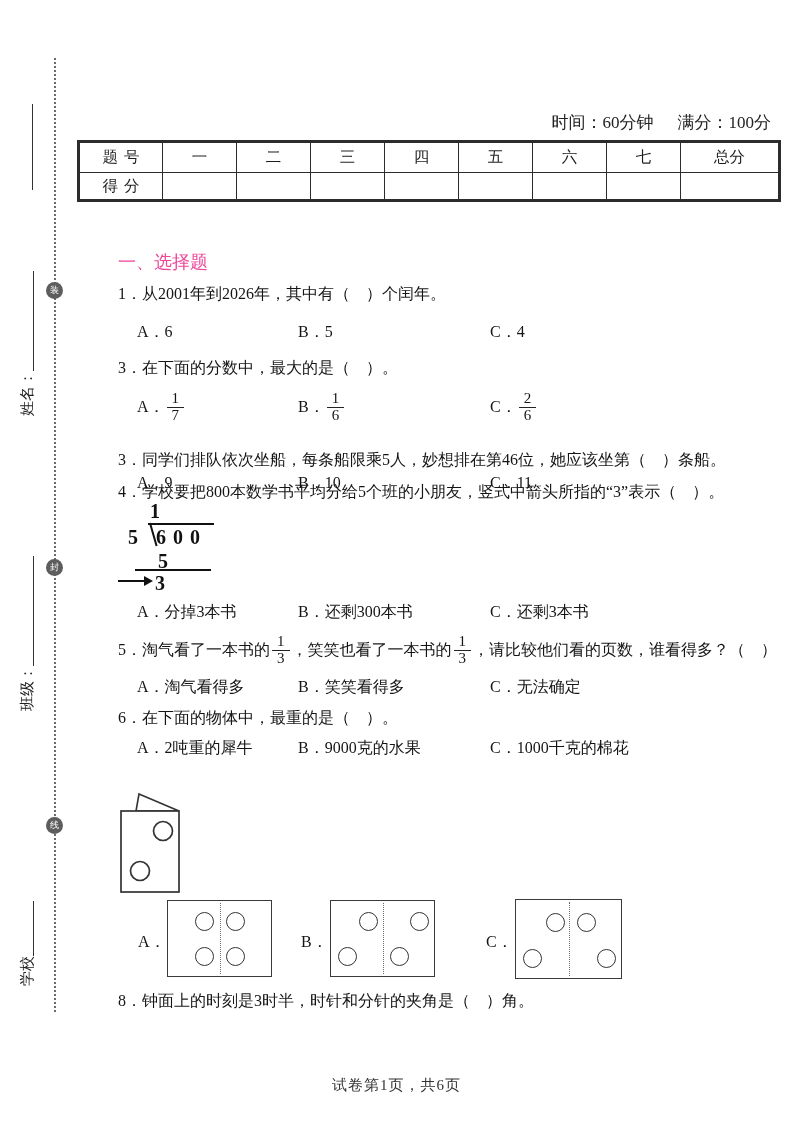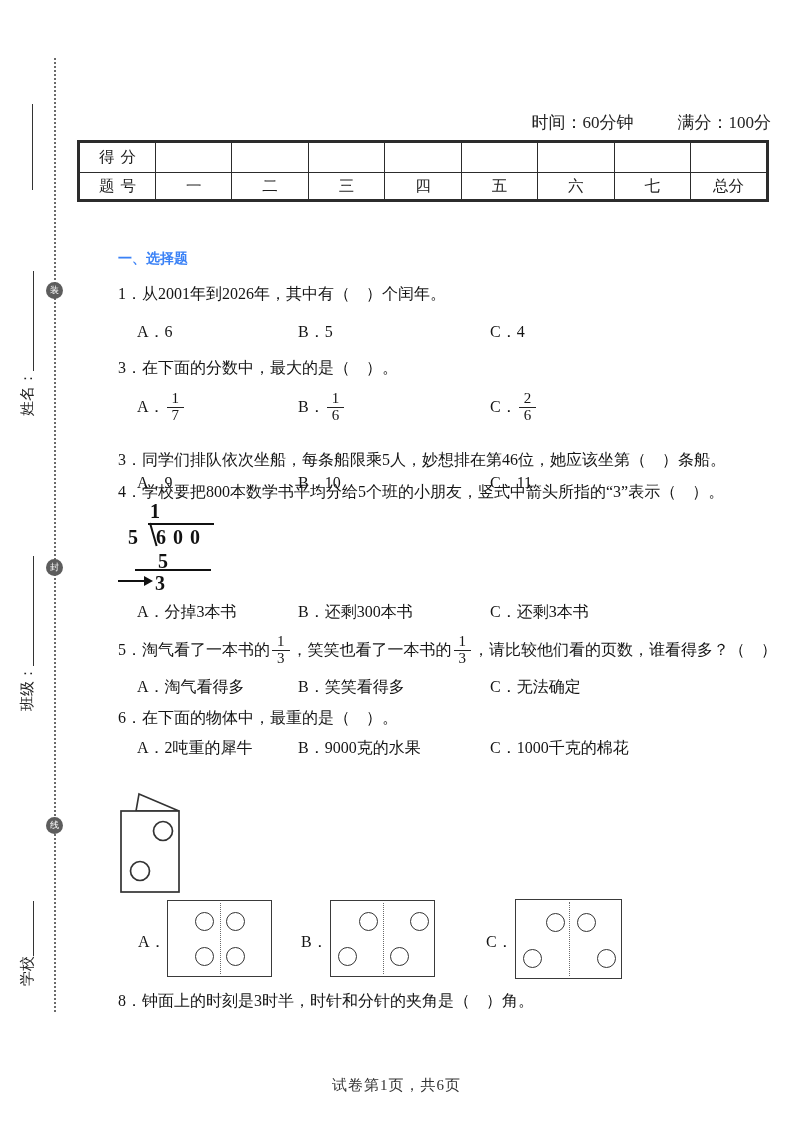--- a/index.html
+++ b/index.html
@@ -20,33 +20,33 @@
     transform:rotate(-90deg);font-size:15px;color:#222;white-space:nowrap;
   }
   .u-line{display:inline-block;height:13px;border-bottom:1.4px solid #333;}
   .blank-rule{position:absolute;left:32px;top:104px;height:86px;width:0;border-left:1.6px solid #333;}
   
   .title{
     position:absolute;top:56px;left:80px;width:690px;text-align:center;
     font-size:37px;font-weight:bold;letter-spacing:1px;color:#000;
   }
   .meta{position:absolute;top:111px;right:22px;font-size:17px;color:#222;}
-  .meta span + span{margin-left:44px;}
+  .meta span + span{margin-left:24px;}
   
   .score-table{
     position:absolute;left:78px;top:141px;width:690px;border-collapse:collapse;
     table-layout:fixed;font-size:15.5px;color:#1c1c1c;
   }
   .score-table td{border:1.5px solid #2c2c2c;text-align:center;padding:0;}
   .score-table tr:first-child td{height:29px;}
   .score-table tr:last-child td{height:26px;}
   .score-table{border:2.5px solid #2c2c2c;outline:1px solid #2c2c2c;outline-offset:0px;}
   .th-spaced{letter-spacing:6px;text-indent:6px;}
   
-  .sec{position:absolute;left:118px;font-size:14px;font-weight:bold;color:#3b82f6;}
+  .sec{position:absolute;left:118px;font-size:18px;font-weight:normal;color:#ec4899;}
   .stem{position:absolute;left:118px;font-size:16px;white-space:nowrap;}
   .opt{position:absolute;font-size:16px;white-space:nowrap;}
   .oA{left:137px;} .oB{left:298px;} .oC{left:490px;}
   .optflex{display:flex;align-items:center;height:46px;}
   .frac{display:inline-block;text-align:center;font-size:15px;line-height:1.05;vertical-align:middle;margin:0 2px;}
   .frac .fn{display:block;padding:0 5px;}
   .frac .fd{display:block;border-top:1.3px solid #222;padding:0 5px;}
   .stem-flex{position:absolute;left:118px;display:flex;align-items:center;font-size:16px;white-space:nowrap;}
   
   .ldiv{position:absolute;left:118px;top:500px;width:130px;height:96px;font-size:20px;font-weight:bold;color:#111;}
@@ -89,40 +89,40 @@
       <span class="u-line" style="width:55px"></span>
   </div>
 
   <div class="meta">
     <span>时间：60分钟</span><span>满分：100分</span>
   </div>
 
   <table class="score-table">
     <tbody>
         <tr>
-      <td class="th-spaced">得分</td>
-      <td></td>
-      <td></td>
-      <td></td>
-      <td></td>
-      <td></td>
-      <td></td>
-      <td></td>
-      <td></td>
-    </tr>
-    <tr>
       <td class="th-spaced" style="width:82px">题号</td>
       <td style="width:73px">一</td>
       <td style="width:73px">二</td>
       <td style="width:73px">三</td>
       <td style="width:73px">四</td>
       <td style="width:73px">五</td>
       <td style="width:73px">六</td>
       <td style="width:73px">七</td>
       <td style="width:97px">总分</td>
+    </tr>
+    <tr>
+      <td class="th-spaced">得分</td>
+      <td></td>
+      <td></td>
+      <td></td>
+      <td></td>
+      <td></td>
+      <td></td>
+      <td></td>
+      <td></td>
     </tr>
   </tbody>
     </table>
 
   <div class="sec" style="top:250px">一、选择题</div>
 
   <div class="stem" style="top:284px">1．从2001年到2026年，其中有（　）个闰年。</div>
   <div>
     <span class="opt oA" style="top:322px"><span>A．</span><span>6</span></span>
     <span class="opt oB" style="top:322px"><span>B．</span><span>5</span></span>

